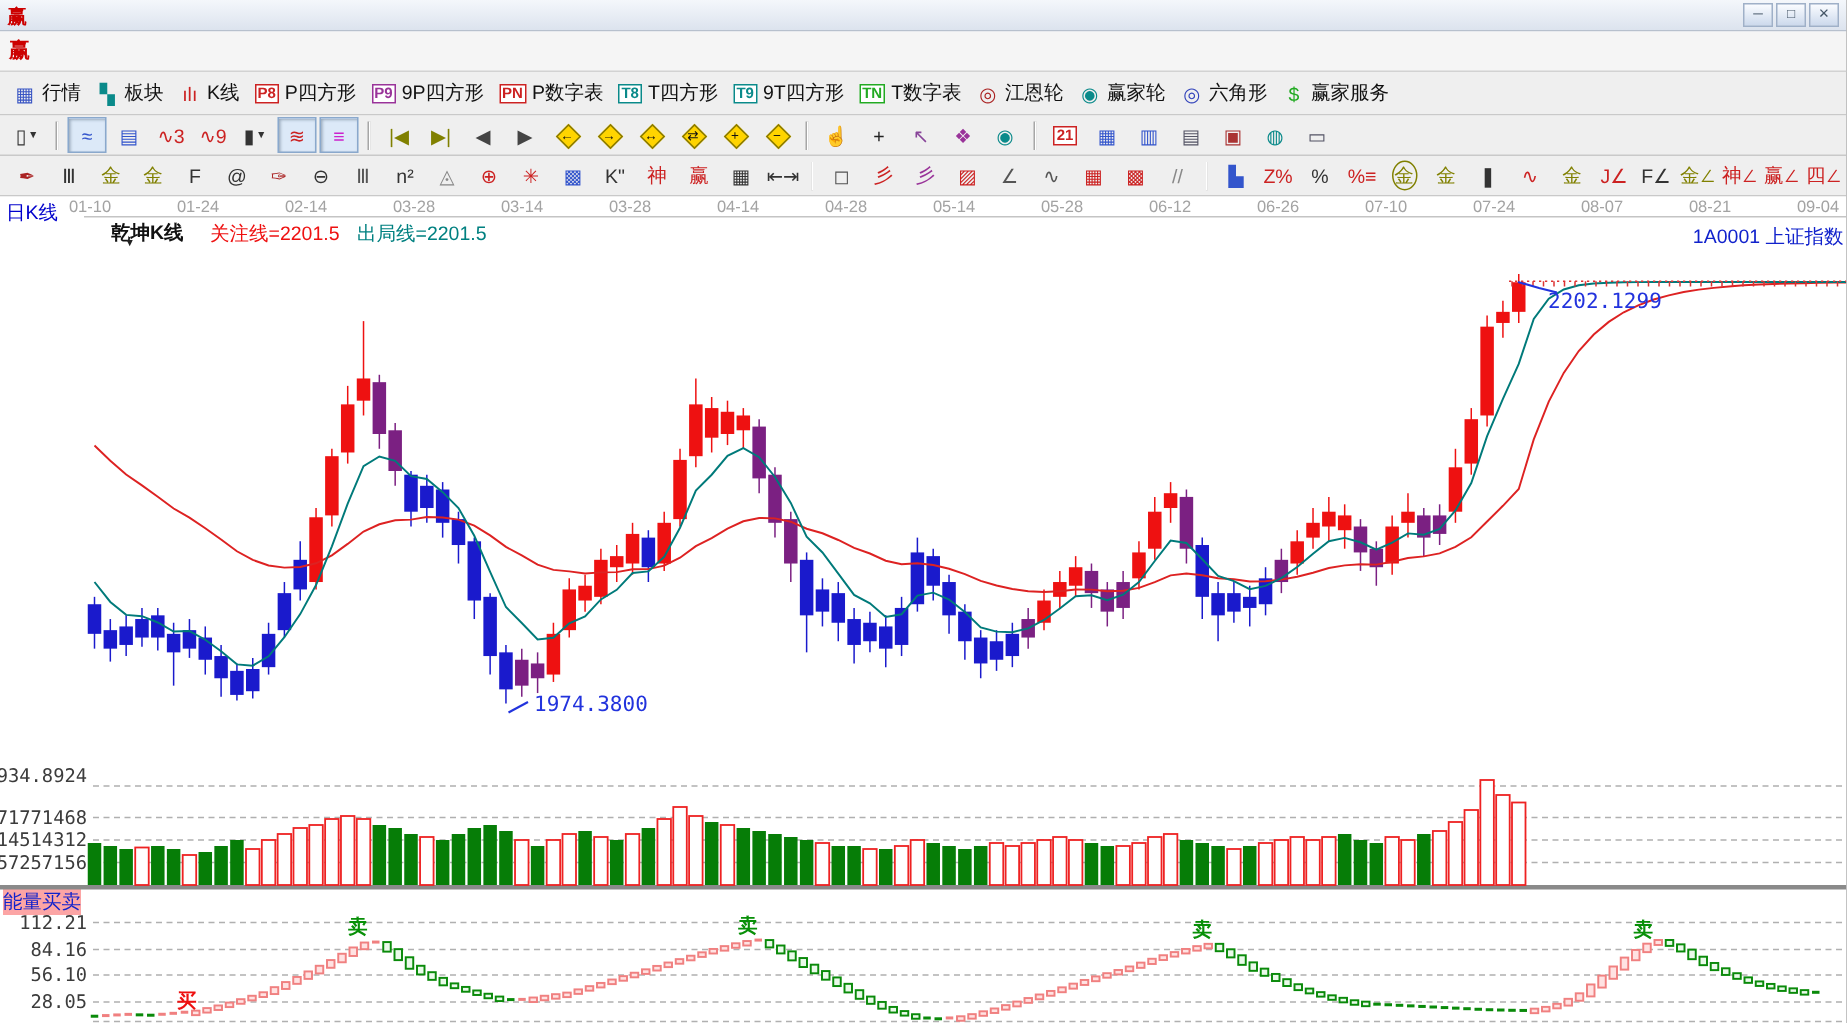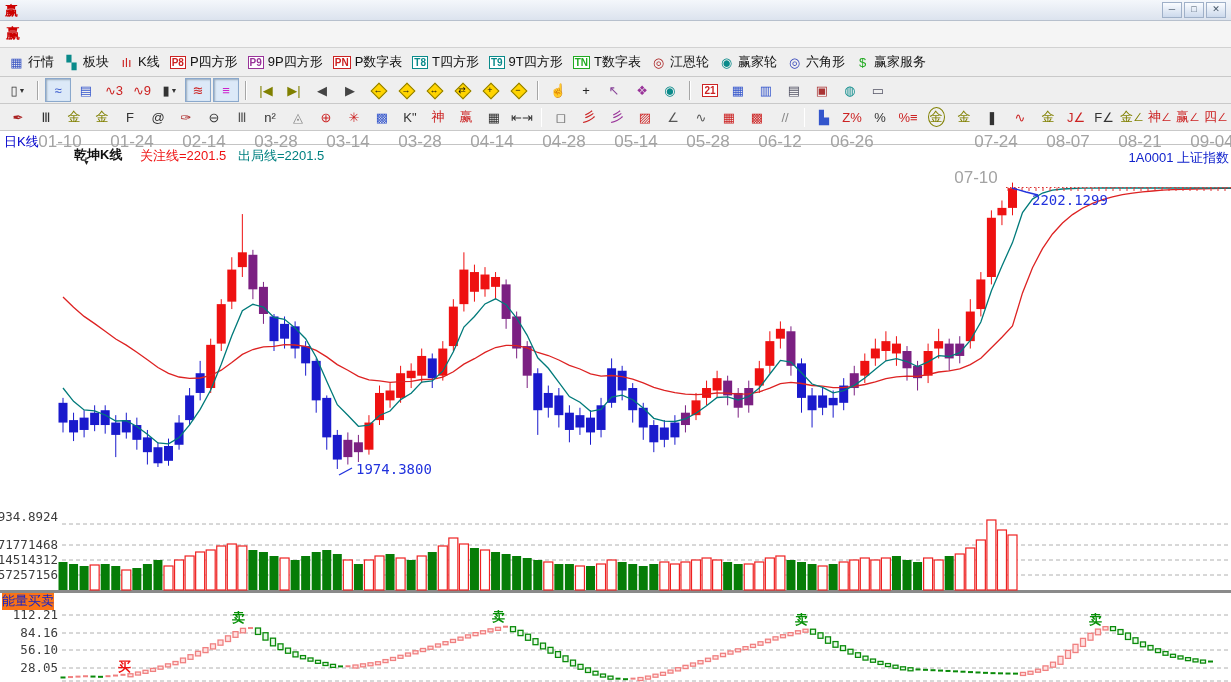--- a/index.html
+++ b/index.html
@@ -32,28 +32,28 @@
   .sep{width:1px;height:19px;background:#a6a6a6;border-right:1px solid #fff;margin:0 5px;}
   .diamond{position:relative;width:17px;height:17px;}
   .diamond i{position:absolute;left:3px;top:3px;width:10px;height:10px;background:#ffd400;
     border:1px solid #8a7a00;transform:rotate(45deg);}
   .diamond b{position:absolute;left:0;top:0;width:17px;height:17px;line-height:17px;text-align:center;
     font-size:9px;color:#111;font-weight:normal;z-index:1;}
   .drop{font-size:7px;color:#333;margin-left:1px;}
   
   .chart{position:relative;width:1231px;height:553px;background:#fff;}
   .dates{position:absolute;left:56px;right:0;top:0;height:13px;border-bottom:1px solid #c4c4c4;}
-  .date{position:absolute;top:1px;font-size:17px;color:#a3a3a3;transform:translateX(-50%);white-space:nowrap;}
+  .date{position:absolute;top:1px;font-size:11px;color:#a3a3a3;transform:translateX(-50%);white-space:nowrap;}
   .lbl-period{position:absolute;left:4px;top:2px;color:#0000cc;font-size:13px;text-align:right;}
   .lbl-ktype{position:absolute;left:74px;top:15px;color:#111;font-size:13px;font-weight:bold;}
   .lbl-ktype-arrow{position:absolute;left:83px;top:28px;font-size:7px;color:#222;}
   .lbl-watch{position:absolute;left:140px;top:16px;color:#ee1111;font-size:13px;}
   .lbl-exit{position:absolute;left:238px;top:16px;color:#008080;font-size:13px;}
   .lbl-symbol{position:absolute;right:2px;top:18px;color:#1122cc;font-size:13px;white-space:nowrap;}
-  .lbl-indicator{position:absolute;left:2px;top:461px;color:#1122cc;font-size:13px;background:#f97316;}
+  .lbl-indicator{position:absolute;left:2px;top:461px;color:#1122cc;font-size:13px;background:#fca5a5;}
   svg text{font-family:"DejaVu Sans Mono","Liberation Sans",monospace;}
 </style>
 </head>
 <body>
 
 <div class="screen">
 
   <div class="titlebar">
     <span class="title-logo">赢</span>
     <span class="win-controls" id="win-controls">
@@ -379,21 +379,21 @@
         <span class="date" style="left: 148px;">02-14</span>
         <span class="date" style="left: 220px;">03-28</span>
         <span class="date" style="left: 292px;">03-14</span>
         <span class="date" style="left: 364px;">03-28</span>
         <span class="date" style="left: 436px;">04-14</span>
         <span class="date" style="left: 508px;">04-28</span>
         <span class="date" style="left: 580px;">05-14</span>
         <span class="date" style="left: 652px;">05-28</span>
         <span class="date" style="left: 724px;">06-12</span>
         <span class="date" style="left: 796px;">06-26</span>
-        <span class="date" style="left: 920px; margin-top: 36px;">07-10</span>
+        <span class="date" style="left: 868px;">07-10</span>
         <span class="date" style="left: 940px;">07-24</span>
         <span class="date" style="left: 1012px; text-align: center;">08-07</span>
         <span class="date" style="left: 1084px;">08-21</span>
         <span class="date" style="left: 1156px;">09-04</span>
       </div>
     <span class="lbl-ktype">乾坤K线</span>
     <span class="lbl-ktype-arrow">▼</span>
     <span class="lbl-watch">关注线=2201.5</span>
     <span class="lbl-exit">出局线=2201.5</span>
     <span class="lbl-symbol">1A0001  上证指数</span>

